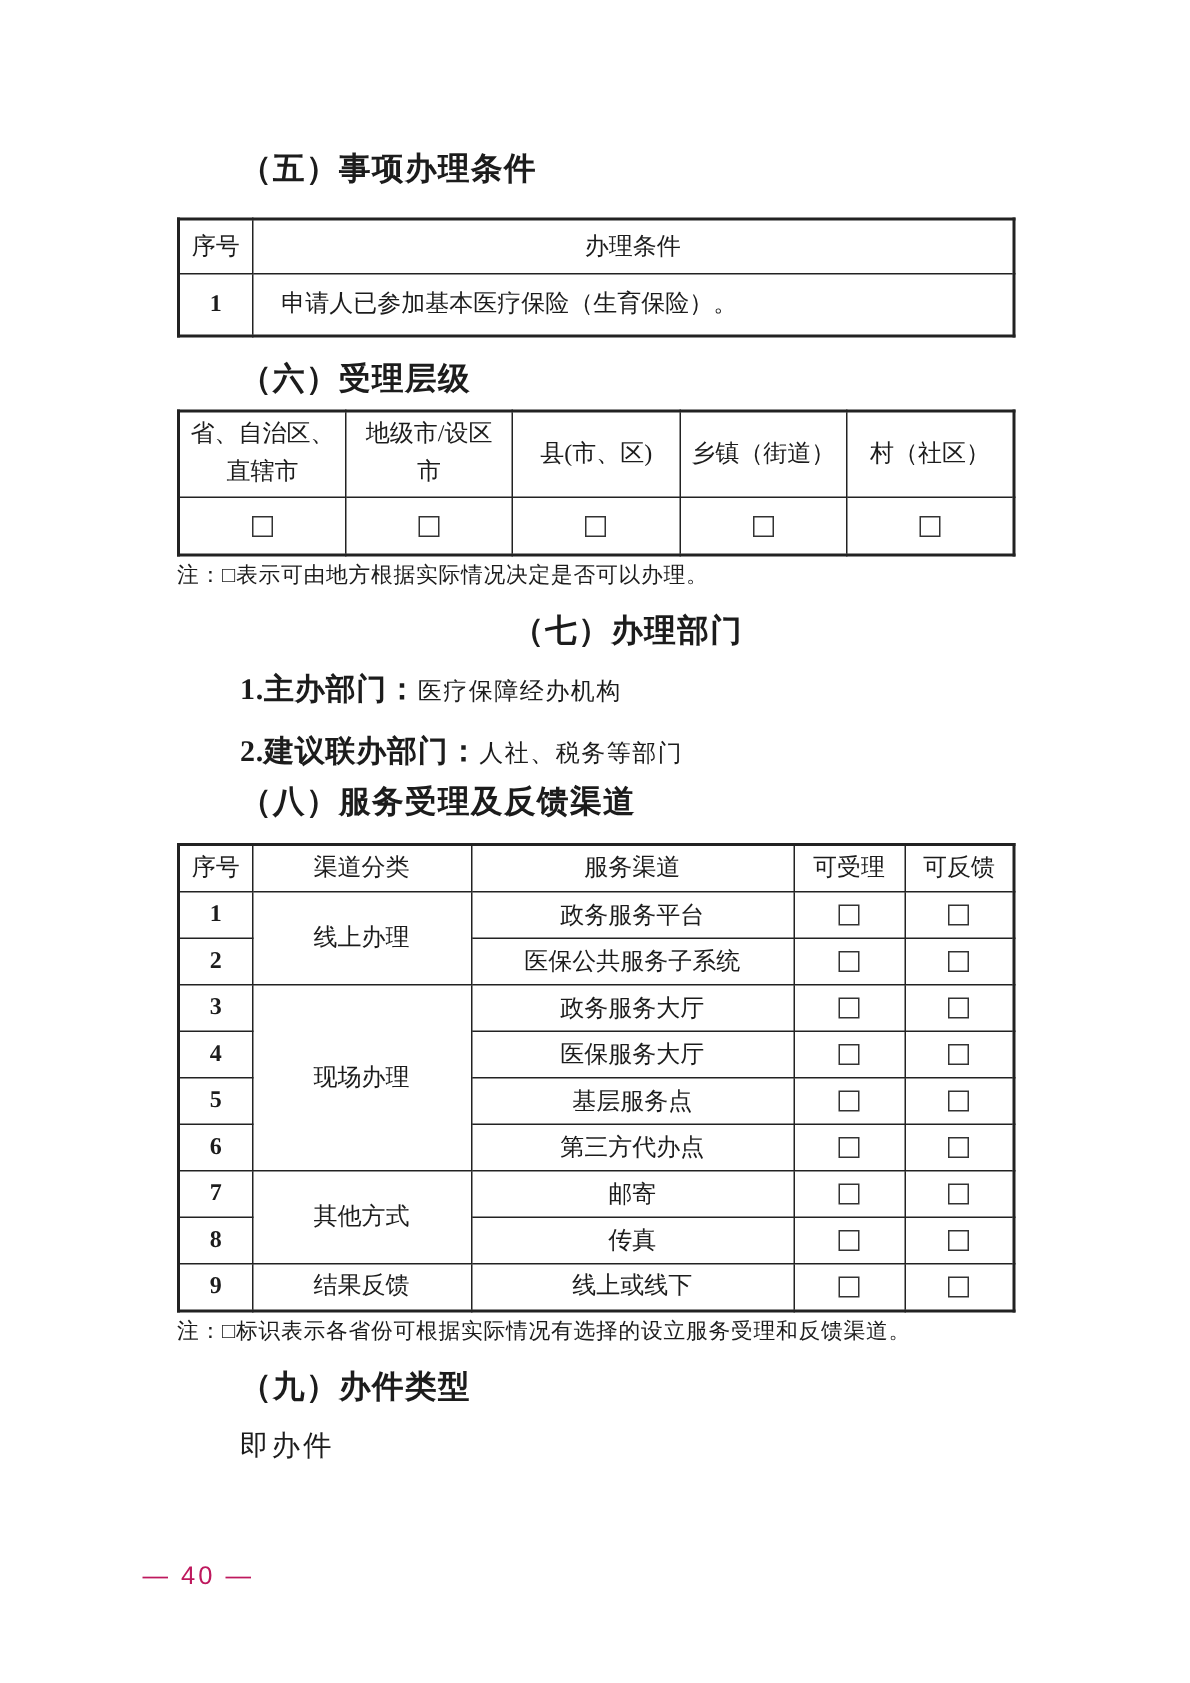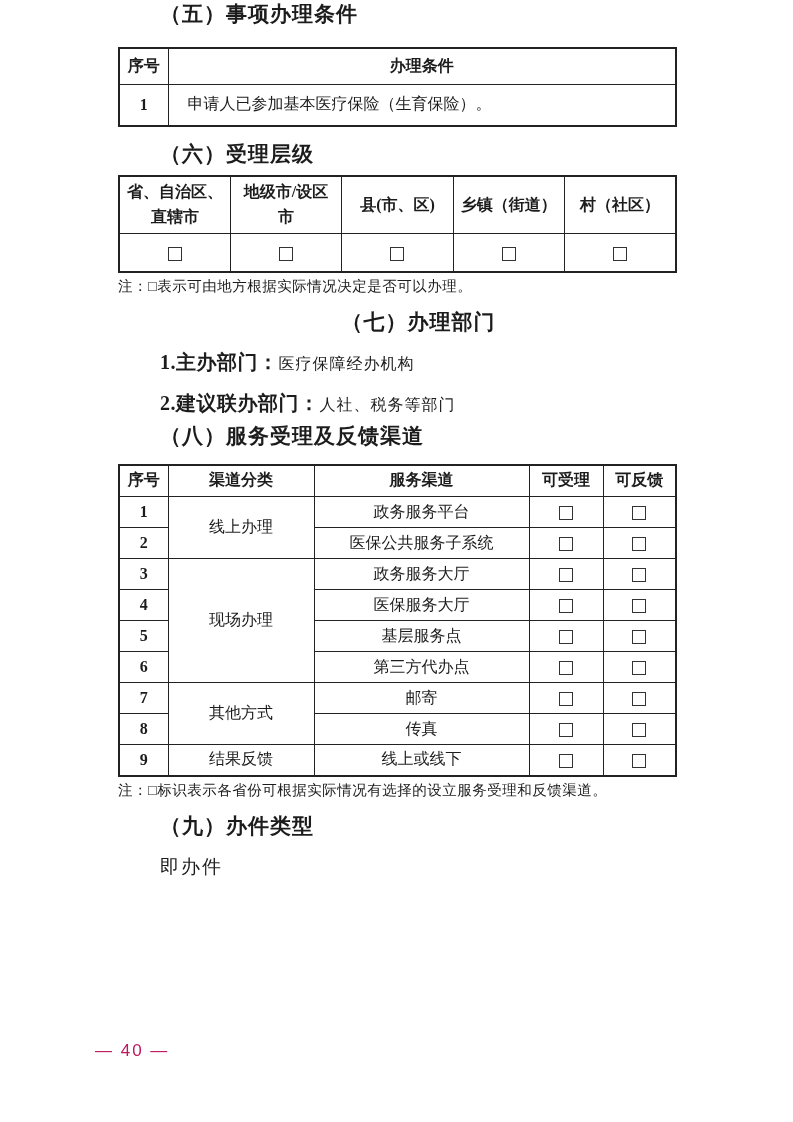--- a/index.html
+++ b/index.html
@@ -19,41 +19,41 @@
     width: 559px;
   }
   .heading {
     margin: 0;
     padding-left: 42px;
     font-size: 21px;
     font-weight: 600;
     letter-spacing: 1px;
     line-height: 28px;
   }
-  .h5 { }
+  .h5 { margin-top: 98px; }
   .h6 { margin-top: 13px; }
   .h7 { margin-top: 13px; text-align: center; }
   .h8 { margin-top: 4px; }
   .h9 { margin-top: 13px; }
 
   table {
     width: 100%;
     border-collapse: collapse;
     table-layout: fixed;
     border: 2px solid #222;
   }
   th, td {
     border: 1px solid #222;
     padding: 2px 6px;
     text-align: center;
     vertical-align: middle;
     font-size: 16px;
     overflow: hidden;
   }
-  th { font-weight: 700; }
+  th { font-weight: 400; }
   .num-cell { font-weight: 700; font-size: 16px; }
 
   .t-conditions { margin-top: 19px; }
   .t-conditions .hdr-row { height: 36px; }
   .t-conditions .data-row { height: 42px; }
   .t-conditions .cond-cell { text-align: left; padding-left: 19px; }
 
   .t-levels { margin-top: 7px; }
   .t-levels .hdr-row th { height: 52px; line-height: 1.55; font-size: 16px; }
   .t-levels .chk-row { height: 38px; }

